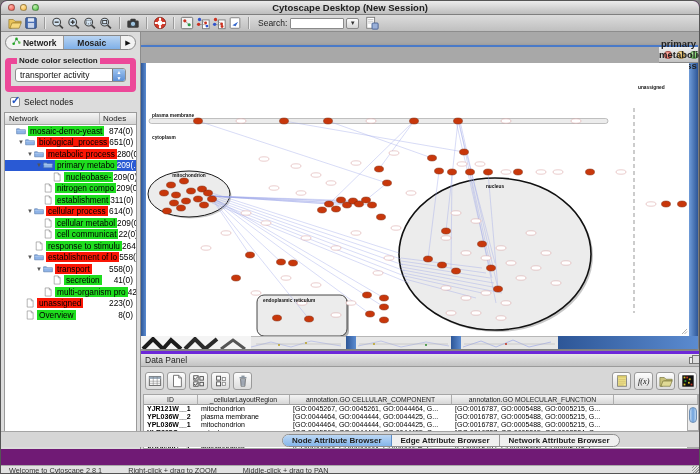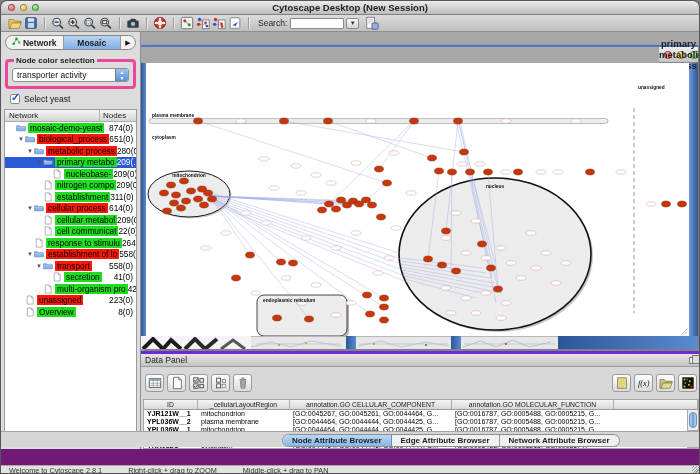--- a/index.html
+++ b/index.html
@@ -35,21 +35,21 @@
   
   .cpanel { width:140px; height:100%; background:#dcdcdc; border-right:1px solid #8d8d8d; display:flex; flex-direction:column; }
   .panel-head { height:13px; background:linear-gradient(#e6e6e6,#c3c3c3); border-bottom:1px solid #9b9b9b;
     display:flex; align-items:center; font-size:8.5px; color:#222; padding:0 4px; }
   .float-ic { margin-left:auto; width:8px; height:7px; border:1px solid #777; background:#eee; position:relative; }
   .float-ic:before { content:""; position:absolute; left:2px; top:-3px; width:8px; height:7px; border:1px solid #777; background:#ddd; }
   .cp-tabs { display:flex; margin:3px 4px 2px 4px; height:15px; border:1px solid #888; border-radius:8px; background:#f2f2f2; overflow:hidden; }
   .cp-tab { flex:1; display:flex; align-items:center; justify-content:center; gap:2px; font-size:8.5px; font-weight:bold; color:#222; border-right:1px solid #999; }
   .cp-tab.sel { background:linear-gradient(#b9d4f2,#7fb0e8); }
   .cp-tab-arrow { width:14px; display:flex; align-items:center; justify-content:center; font-size:7px; color:#111; }
-  .groupbox { margin:4px 4px 1px 4px; border:3px solid #ec4899; border-radius:4px; padding:3px 4px 4px 4px; position:relative; }
+  .groupbox { margin:4px 4px 1px 4px; border:6px solid #ec4899; border-radius:4px; padding:3px 4px 4px 4px; position:relative; }
   .groupbox legend { font-size:8px; font-weight:bold; color:#222; padding:0 2px; margin-left:2px; }
   .combo { display:flex; height:14px; border:1px solid #8e8e8e; border-radius:3px; background:#fff; overflow:hidden; align-items:center; }
   .combo .val { flex:1; font-size:8.5px; padding-left:4px; color:#111; white-space:nowrap; overflow:hidden; }
   .combo .step { width:13px; height:100%; background:linear-gradient(#9ec4f0,#5b8fd6); color:#fff; font-size:5px; line-height:6px; text-align:center; border-left:1px solid #7a7a7a; }
   .checkrow { display:flex; align-items:center; gap:4px; padding:4px 0 3px 9px; }
   .checkbox { width:10px; height:10px; background:#fff; border:1px solid #8a8a8a; border-radius:2px; position:relative; }
   .checkbox span { position:absolute; left:0px; top:-4px; color:#2456c4; font-size:11px; font-weight:bold; }
   .checklabel { font-size:8.5px; color:#111; }
   .treebox { flex:1; margin:2px 3px 2px 3px; border:1px solid #9a9a9a; background:#fff; display:flex; flex-direction:column; overflow:hidden; }
   .tree-header { display:flex; height:12px; border-bottom:1px solid #aaa; background:linear-gradient(#f5f5f5,#d5d5d5); font-size:8px; color:#222; }
@@ -80,21 +80,21 @@
   .canvas { flex:1; background:#fff; position:relative; }
   .canvas svg { display:block; }
   .bg-strip { height:13px; display:flex; }
   .seg { height:100%; position:relative; overflow:hidden; }
   .seg.white { background:#f4f4f4; }
   .seg.gray { background:#e7e7e7; border-top:1px solid #b7b7b7; }
   .seg.blue { background:linear-gradient(90deg,#2d5697,#5b8bd0); }
 
   
   .dpanel { height:98px; background:#d7d7d7; border-top:3px solid #6d28d9; display:flex; flex-direction:column; }
-  .dp-toolbar { height:32px; display:flex; align-items:center; padding:0 4px; gap:3px; }
+  .dp-toolbar { height:27px; display:flex; align-items:center; padding:0 4px; gap:3px; }
   .dp-btn { width:19px; height:18px; border:1px solid #9a9a9a; border-radius:3px; background:linear-gradient(#fdfdfd,#dcdcdc); display:flex; align-items:center; justify-content:center; }
   .dp-spacer { flex:1; }
   .dtable { flex:1; position:relative; margin:0 2px; background:#fff; border:1px solid #a5a5a5; overflow:hidden; }
   .dt-head { display:flex; height:10px; }
   .dt-head div { background:linear-gradient(#f4f4f4,#d7d7d7); border-right:1px solid #adadad; border-bottom:1px solid #9d9d9d;
      font-size:6.8px; color:#222; text-align:center; line-height:10px; overflow:hidden; white-space:nowrap; }
   .dt-rows .dr { display:flex; height:8px; }
   .dr div { font-size:7px; line-height:8px; color:#000; white-space:nowrap; overflow:hidden; padding-left:3px; }
   .dr div:first-child { font-weight:bold; }
   .c-id{width:54px;} .c-reg{width:92px;} .c-comp{width:162px;} .c-fun{width:162px;} .c-fill{flex:1;}
@@ -258,21 +258,21 @@
         <legend>Node color selection</legend>
         <div class="combo">
           <span class="val">transporter activity</span>
           <span class="step">▲<br>▼</span>
         </div>
       </fieldset>
       <div class="checkrow">
         <span class="checkbox">
             <span>✓</span>
           </span>
-        <span class="checklabel">Select yeast</span>
+        <span class="checklabel">Select nodes</span>
       </div>
       <div class="treebox">
         <div class="tree-header">
           <div class="c1">Network</div>
           <div class="c2">Nodes</div>
         </div>
         <div class="tree-rows">
             <div class="trow">
               <span style="width:3px;flex:none"></span>
               <span class="arr"></span>

